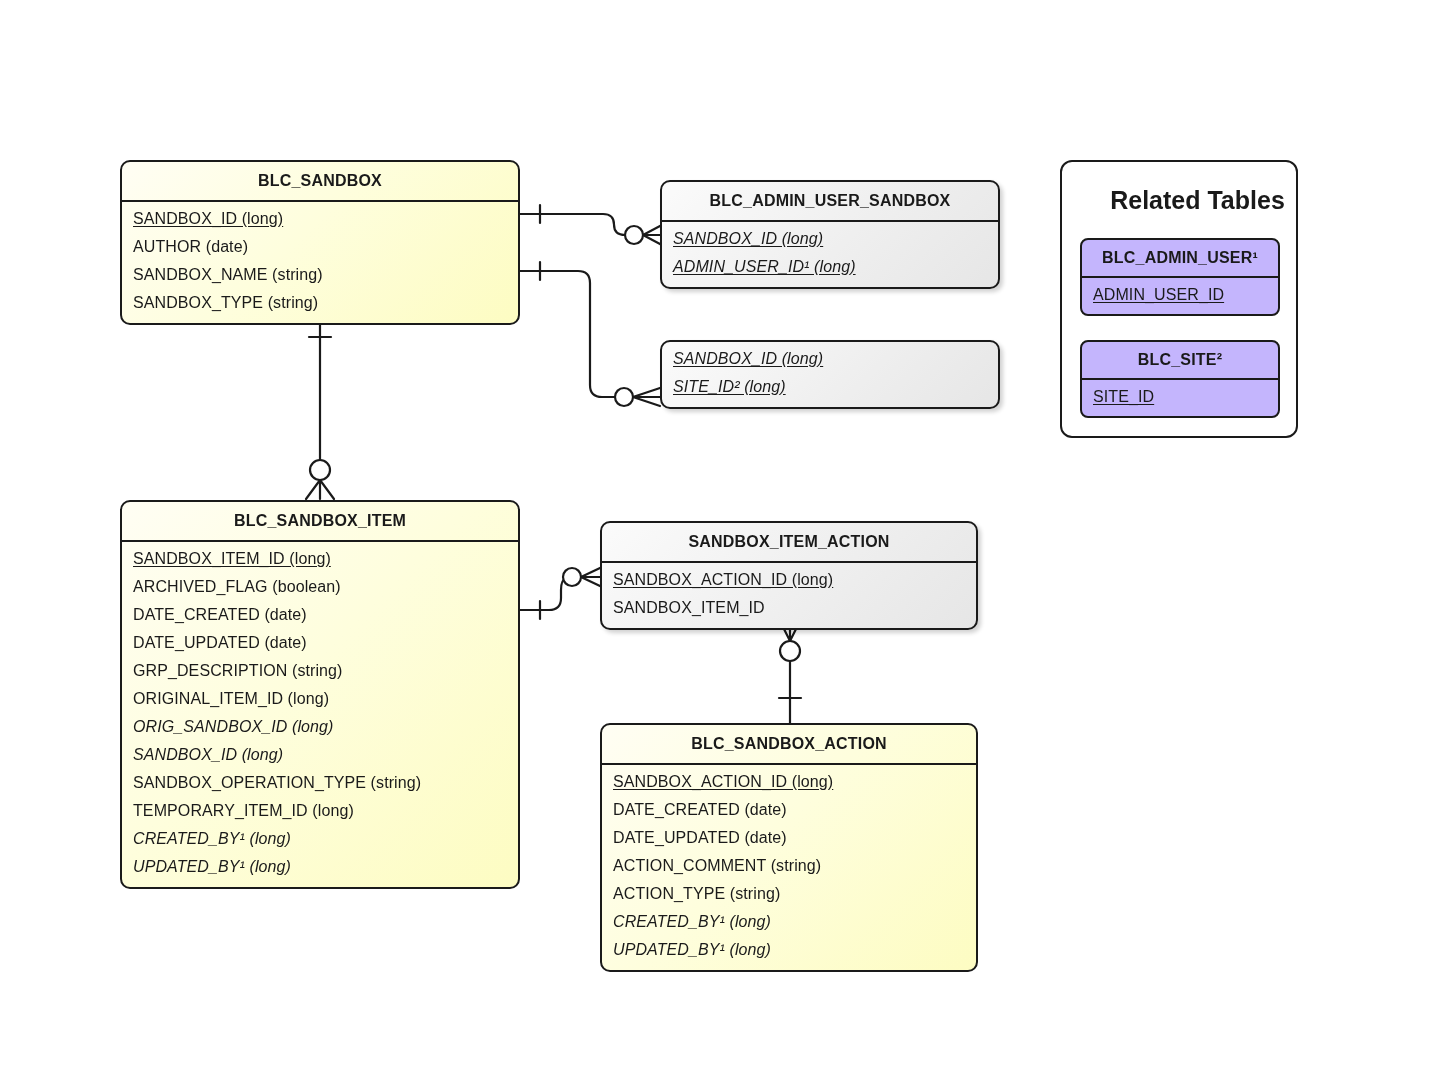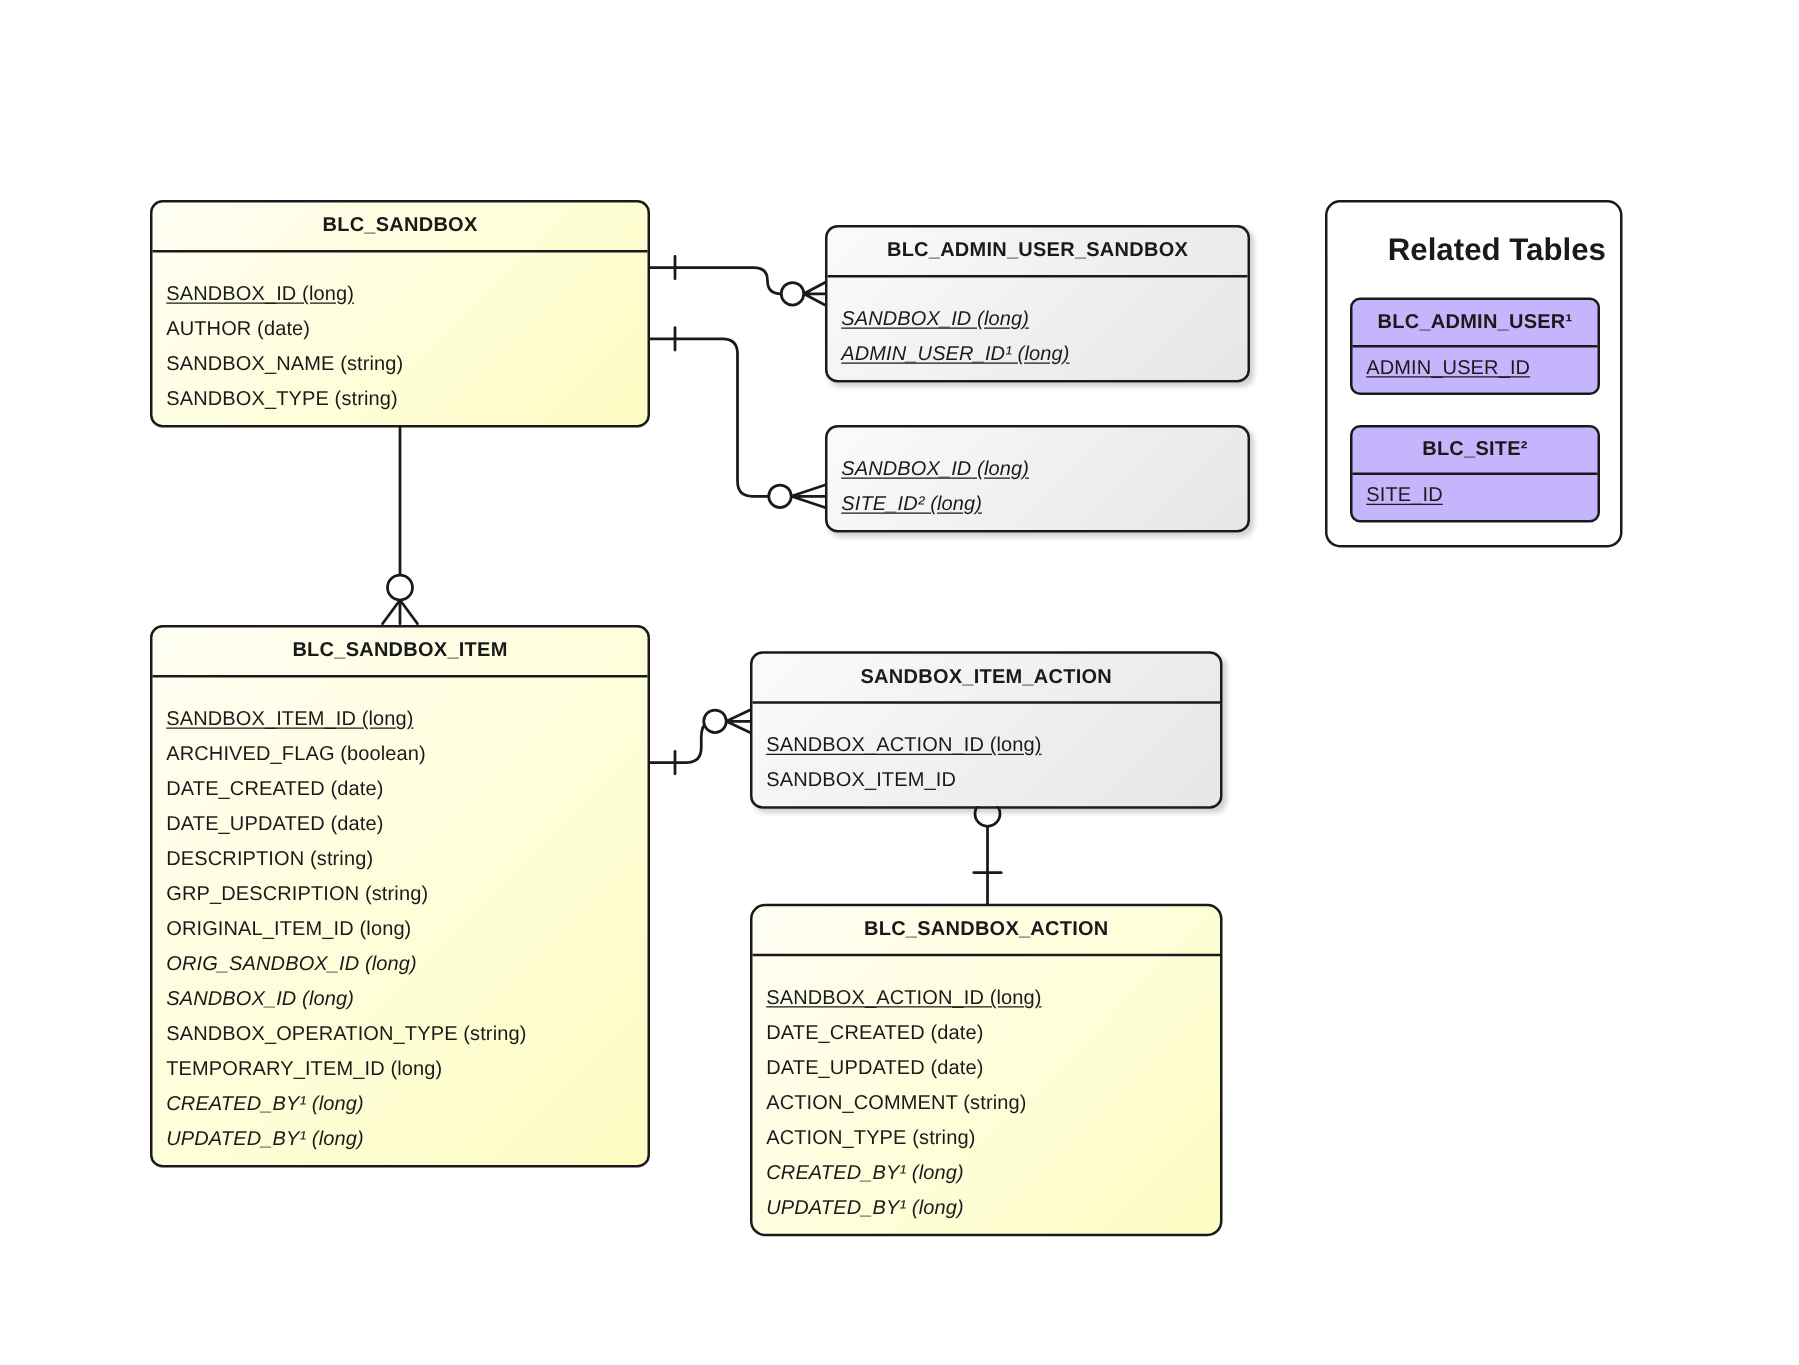--- a/index.html
+++ b/index.html
@@ -17,36 +17,36 @@
   }
   .table.yellow{background:linear-gradient(135deg,#fffef4 0%,#fefedd 45%,#fdfcc2 100%);}
   .table.gray{
     background:linear-gradient(135deg,#fbfbfb 0%,#efefef 55%,#e6e6e6 100%);
     box-shadow:3px 3px 4px rgba(0,0,0,0.18);
   }
   .t-header{
     font-weight:bold;font-size:16px;line-height:20px;text-align:center;
     padding:9px 6px;border-bottom:2px solid #1a1a1a;letter-spacing:.2px;
   }
-  .t-body{padding:20px 0 6px 0;}
+  .t-body{padding:3px 0 6px 0;}
   .t-row{
     height:28px;line-height:28px;padding:0 11px;font-size:16px;
     white-space:nowrap;letter-spacing:.1px;
   }
   .f-u{text-decoration:underline;text-underline-offset:2px;}
   .f-i{font-style:italic;}
   .f-iu{font-style:italic;text-decoration:underline;text-underline-offset:2px;}
 
   
   #t-sandbox{left:120px;top:140px;width:396px;}
   #t-admin-user-sandbox{left:660px;top:160px;width:336px;}
   #t-site-sandbox{left:660px;top:320px;width:336px;}
   #t-sandbox-item{left:120px;top:480px;width:396px;}
   #t-item-action{left:600px;top:501px;width:374px;}
-  #t-sandbox-action{left:600px;top:703px;width:374px;border-radius:12px;}
+  #t-sandbox-action{left:600px;top:703px;width:374px;}
 
   
   #panel{
     position:absolute;left:1060px;top:140px;width:234px;height:274px;
     border:2px solid #1a1a1a;border-radius:12px;background:#ffffff;
   }
   #panel-title{
     font-weight:bold;font-size:25px;text-align:center;margin-top:24px;padding-left:37px;
   }
   .mini-table{
@@ -127,21 +127,20 @@
       </div>
   </div>
 
   <div class="table yellow" id="t-sandbox-item">
     <div class="t-header">BLC_SANDBOX_ITEM</div>
     <div class="t-body">
         <div class="t-row f-u">SANDBOX_ITEM_ID (long)</div>
         <div class="t-row">ARCHIVED_FLAG (boolean)</div>
         <div class="t-row">DATE_CREATED (date)</div>
         <div class="t-row">DATE_UPDATED (date)</div>
-        <div class="t-row">DESCRIPTION (string)</div>
         <div class="t-row">GRP_DESCRIPTION (string)</div>
         <div class="t-row">ORIGINAL_ITEM_ID (long)</div>
         <div class="t-row f-i">ORIG_SANDBOX_ID (long)</div>
         <div class="t-row f-i">SANDBOX_ID (long)</div>
         <div class="t-row">SANDBOX_OPERATION_TYPE (string)</div>
         <div class="t-row">TEMPORARY_ITEM_ID (long)</div>
         <div class="t-row f-i">CREATED_BY¹ (long)</div>
         <div class="t-row f-i">UPDATED_BY¹ (long)</div>
       </div>
   </div>

